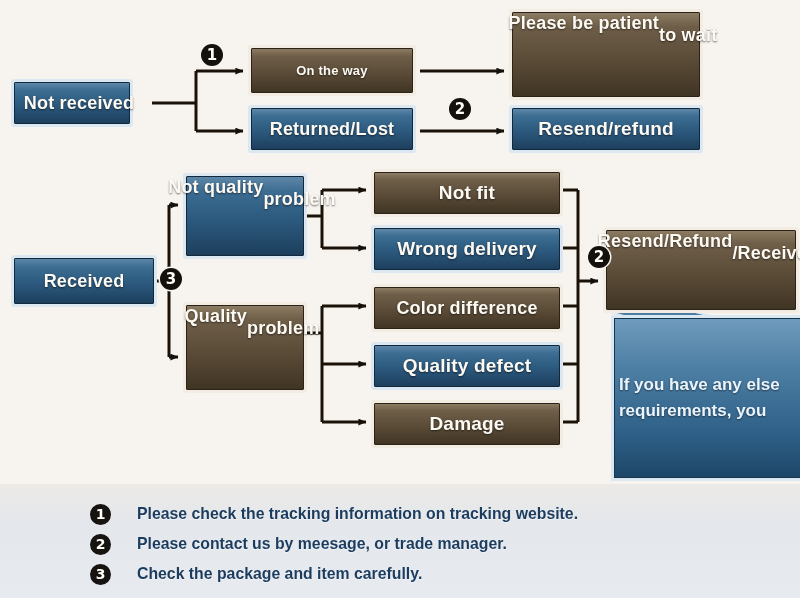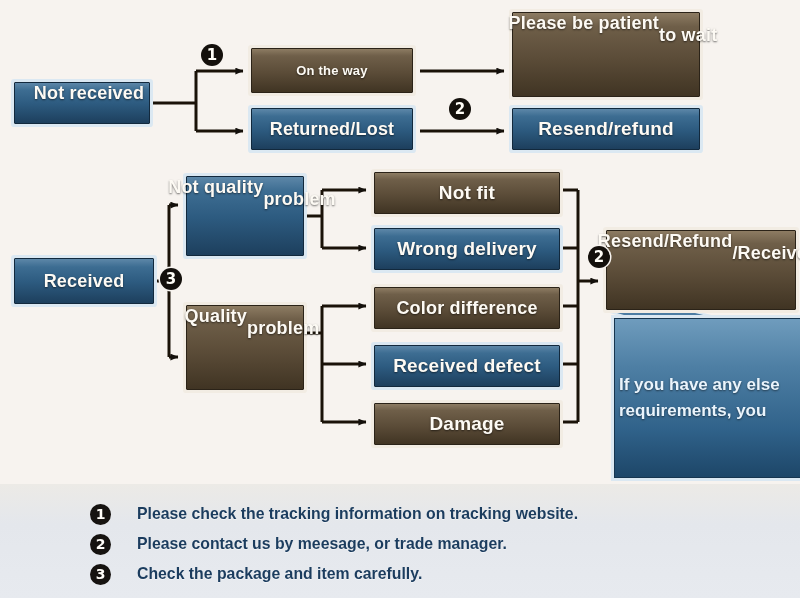--- a/index.html
+++ b/index.html
@@ -150,21 +150,21 @@
       <path d="M562,248 L578,248"></path>
       <path d="M562,306 L578,306"></path>
       <path d="M562,364 L578,364"></path>
       <path d="M562,422 L578,422"></path>
       <path d="M578,190 L578,422"></path>
       <path d="M578,281 L598,281" marker-end="url(#ah)"></path>
     </g>
   </svg>
 
   <div id="nodes">
-      <div class="node blue padl" style="left: 14px; top: 82px; width: 136px; height: 42px; font-size: 18px;">
+      <div class="node blue padl" style="left: 14px; top: 82px; width: 116px; height: 42px; font-size: 18px; align-items: center;">
         <span class="ln">Not received</span>
       </div>
       <div class="node brown center" style="left: 251px; top: 48px; width: 162px; height: 45px; font-size: 13px;">
         <span class="ln">On the way</span>
       </div>
       <div class="node blue center" style="left: 251px; top: 108px; width: 162px; height: 42px; font-size: 18px;">
         <span class="ln">Returned/Lost</span>
       </div>
       <div class="node brown padl" style="left: 512px; top: 12px; width: 188px; height: 85px; font-size: 18px;">
         <span class="ln">Please be patient</span>
@@ -187,21 +187,21 @@
       <div class="node brown center" style="left: 374px; top: 172px; width: 186px; height: 42px; font-size: 19px;">
         <span class="ln">Not fit</span>
       </div>
       <div class="node blue center" style="left: 374px; top: 228px; width: 186px; height: 42px; font-size: 19px;">
         <span class="ln">Wrong delivery</span>
       </div>
       <div class="node brown center" style="left: 374px; top: 287px; width: 186px; height: 42px; font-size: 18px;">
         <span class="ln">Color difference</span>
       </div>
       <div class="node blue center" style="left: 374px; top: 345px; width: 186px; height: 42px; font-size: 19px;">
-        <span class="ln">Received defect</span>
+        <span class="ln">Quality defect</span>
       </div>
       <div class="node brown center" style="left: 374px; top: 403px; width: 186px; height: 42px; font-size: 19px;">
         <span class="ln">Damage</span>
       </div>
       <div class="node brown padl" style="left: 606px; top: 230px; width: 190px; height: 80px; font-size: 18px;">
         <span class="ln">Resend/Refund</span>
         <span class="ln" style="margin-top: 12px;">/Received</span>
       </div>
     </div>
 

